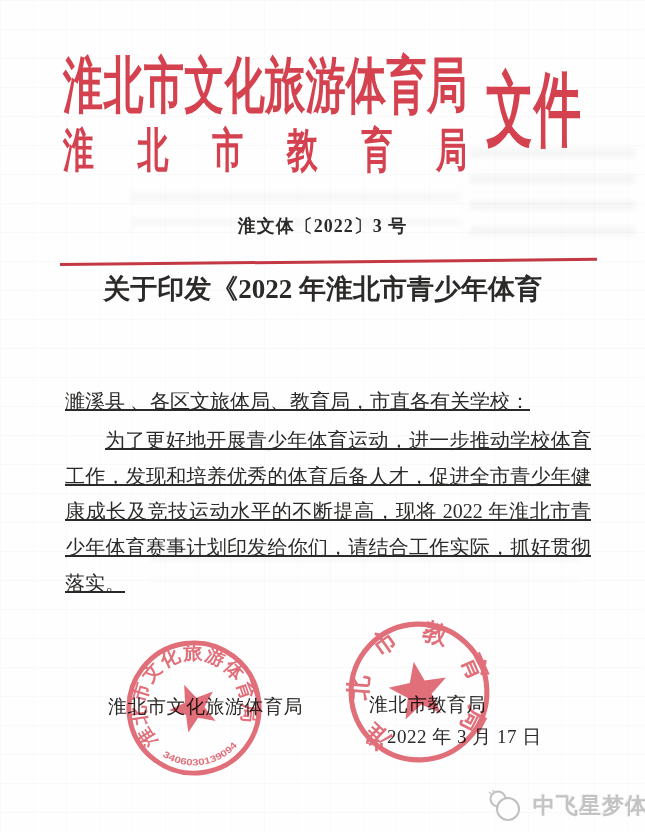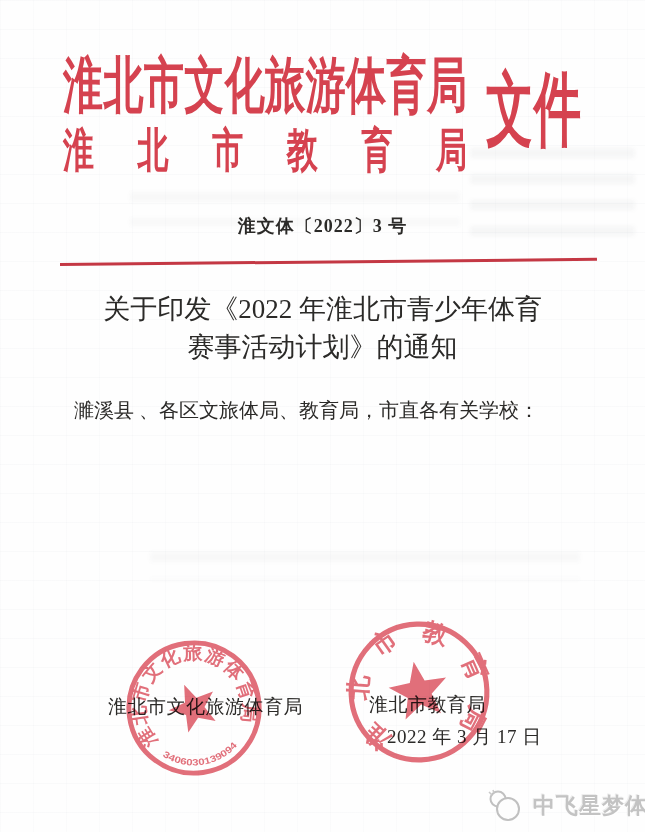--- a/index.html
+++ b/index.html
@@ -34,30 +34,30 @@
     position:absolute;top:214px;left:0;width:100%;
     text-align:center;font-size:18px;color:var(--ink);letter-spacing:1px;font-weight:bold;
   }
   .redline{
     position:absolute;top:263px;left:60px;width:537px;height:3px;
     background:var(--divider_red);
     transform:rotate(-0.55deg);transform-origin:left center;
   }
   
   .title{
-    position:absolute;top:290px;left:0;width:100%;
-    text-align:center;font-weight:400;font-size:27px;line-height:38px;color:var(--ink);
+    position:absolute;top:270px;left:0;width:100%;
+    text-align:center;font-weight:700;font-size:27px;line-height:38px;color:var(--ink);
   }
   
   .bodytext{
     position:absolute;top:381px;left:62px;width:532px;
     font-size:20px;line-height:35.8px;color:var(--ink);
     text-align:justify;
   }
-  .bodytext p{margin:12px;}
+  .bodytext p{margin:3px;text-decoration:underline;}
   .para{text-indent:2em;}
   .attachment{
     position:absolute;top:590px;left:62px;width:532px;
     font-size:20px;color:var(--ink);text-indent:2em;white-space:nowrap;
   }
   
   .sig{position:absolute;font-size:19px;color:var(--ink);white-space:nowrap;letter-spacing:0.5px;}
   .sig-left{top:694px;left:108px;}
   .sig-right{top:692px;left:369px;}
   .sig-date{top:724px;left:360px;margin-left:27px;}
@@ -98,25 +98,25 @@
 
   <div class="artifact a1"></div>
   <div class="artifact a2"></div>
   <div class="artifact a3"></div>
 
   <div class="docnum">淮文体〔2022〕3 号</div>
   <div class="redline"></div>
 
   <div class="title">
     <div>关于印发《2022 年淮北市青少年体育</div>
-    <div>赛事活动计划》的通知</div>
   </div>
 
   <div class="bodytext">
     <p class="salutation">濉溪县 、各区文旅体局、教育局，市直各有关学校：</p>
+    <p class="para">为了更好地开展青少年体育运动，进一步推动学校体育工作，发现和培养优秀的体育后备人才，促进全市青少年健康成长及竞技运动水平的不断提高，现将 2022 年淮北市青少年体育赛事计划印发给你们，请结合工作实际，抓好贯彻落实。</p>
   </div>
 
   <div class="sig sig-left">淮北市文化旅游体育局</div>
   <div class="sig sig-right">淮北市教育局</div>
   <div class="sig sig-date">2022 年 3 月 17 日</div>
 
   <svg class="seal seal-left" viewBox="0 0 200 200" xmlns="http://www.w3.org/2000/svg">
     <defs>
       <path id="arcL" d="M 42.7,140.2 A 70,70 0 1 1 157.3,140.2" fill="none"></path>
       <path id="numL" d="M 40,155.9 A 82,82 0 0 0 160,155.9" fill="none"></path>

